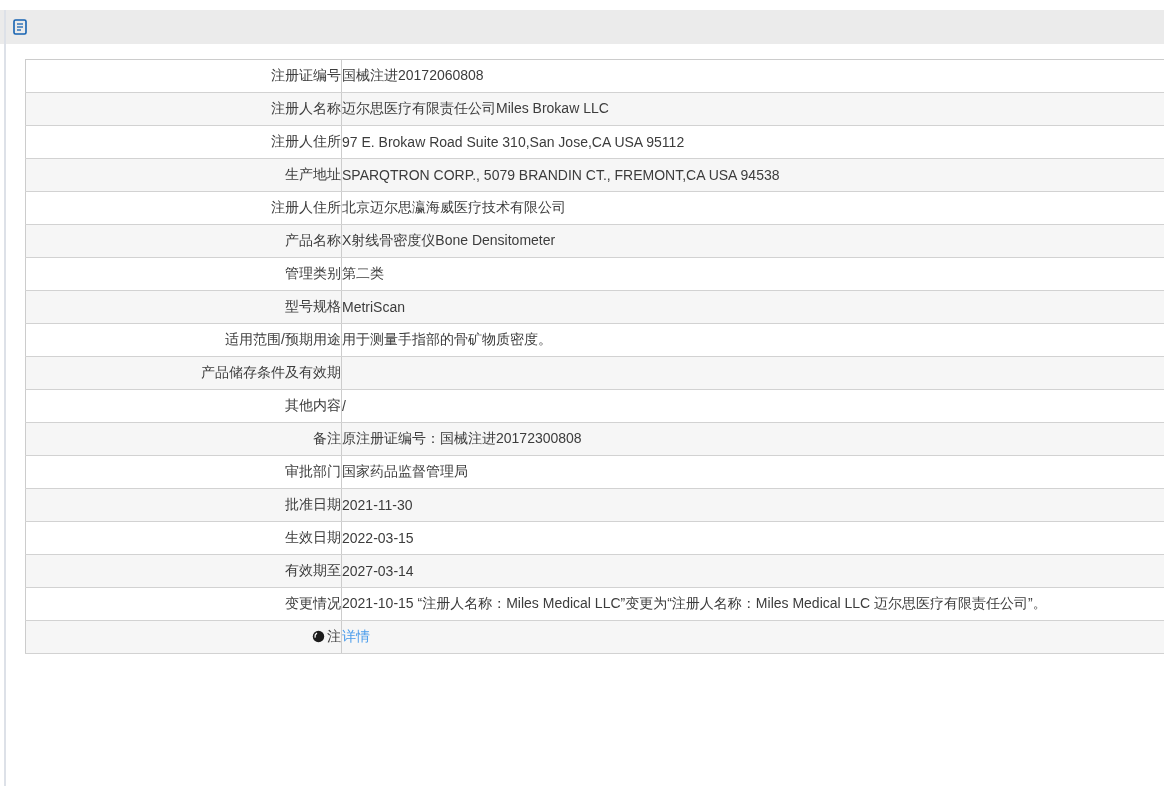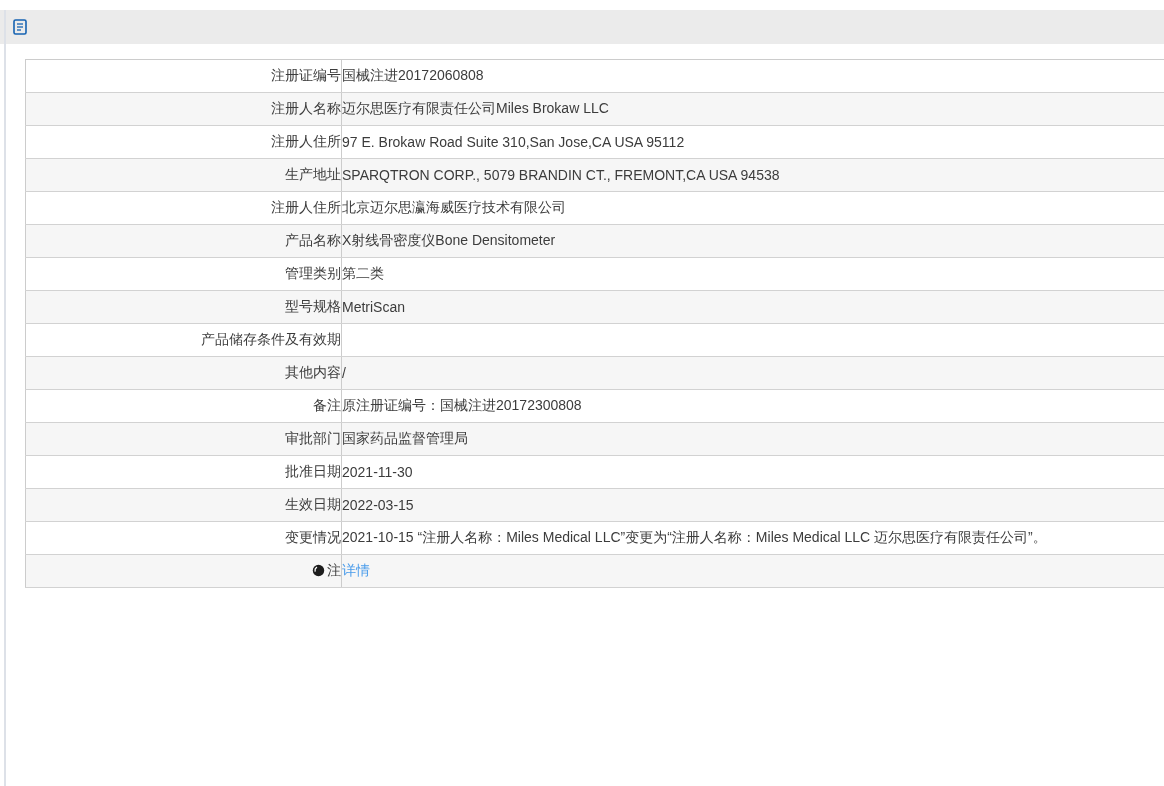--- a/index.html
+++ b/index.html
@@ -116,20 +116,24 @@
     </tr>
     <tr>
       <td class="cell-label">管理类别</td>
       <td class="cell-value">第二类</td>
     </tr>
     <tr>
       <td class="cell-label">型号规格</td>
       <td class="cell-value">MetriScan</td>
     </tr>
     <tr>
+      <td class="cell-label">适用范围/预期用途</td>
+      <td class="cell-value">用于测量手指部的骨矿物质密度。</td>
+    </tr>
+    <tr>
       <td class="cell-label">产品储存条件及有效期</td>
       <td class="cell-value"></td>
     </tr>
     <tr>
       <td class="cell-label">其他内容</td>
       <td class="cell-value">/</td>
     </tr>
     <tr>
       <td class="cell-label">备注</td>
       <td class="cell-value">原注册证编号：国械注进20172300808</td>
@@ -140,20 +144,24 @@
     </tr>
     <tr>
       <td class="cell-label">批准日期</td>
       <td class="cell-value">2021-11-30</td>
     </tr>
     <tr>
       <td class="cell-label">生效日期</td>
       <td class="cell-value">2022-03-15</td>
     </tr>
     <tr>
+      <td class="cell-label">有效期至</td>
+      <td class="cell-value">2027-03-14</td>
+    </tr>
+    <tr>
       <td class="cell-label">变更情况</td>
       <td class="cell-value">2021-10-15 “注册人名称：Miles Medical LLC”变更为“注册人名称：Miles Medical LLC 迈尔思医疗有限责任公司”。</td>
     </tr>
     <tr>
       <td class="cell-label">
         <span class="note-icon">
           <svg width="13" height="13" viewBox="0 0 13 13">
             <circle cx="6.5" cy="6.5" r="5.7" fill="#1c1c1c"></circle>
             <path d="M3.1 7.2 A3.6 3.6 0 0 1 4.6 3.4" stroke="#ffffff" stroke-width="1.3" fill="none" stroke-linecap="round"></path>
           </svg>

